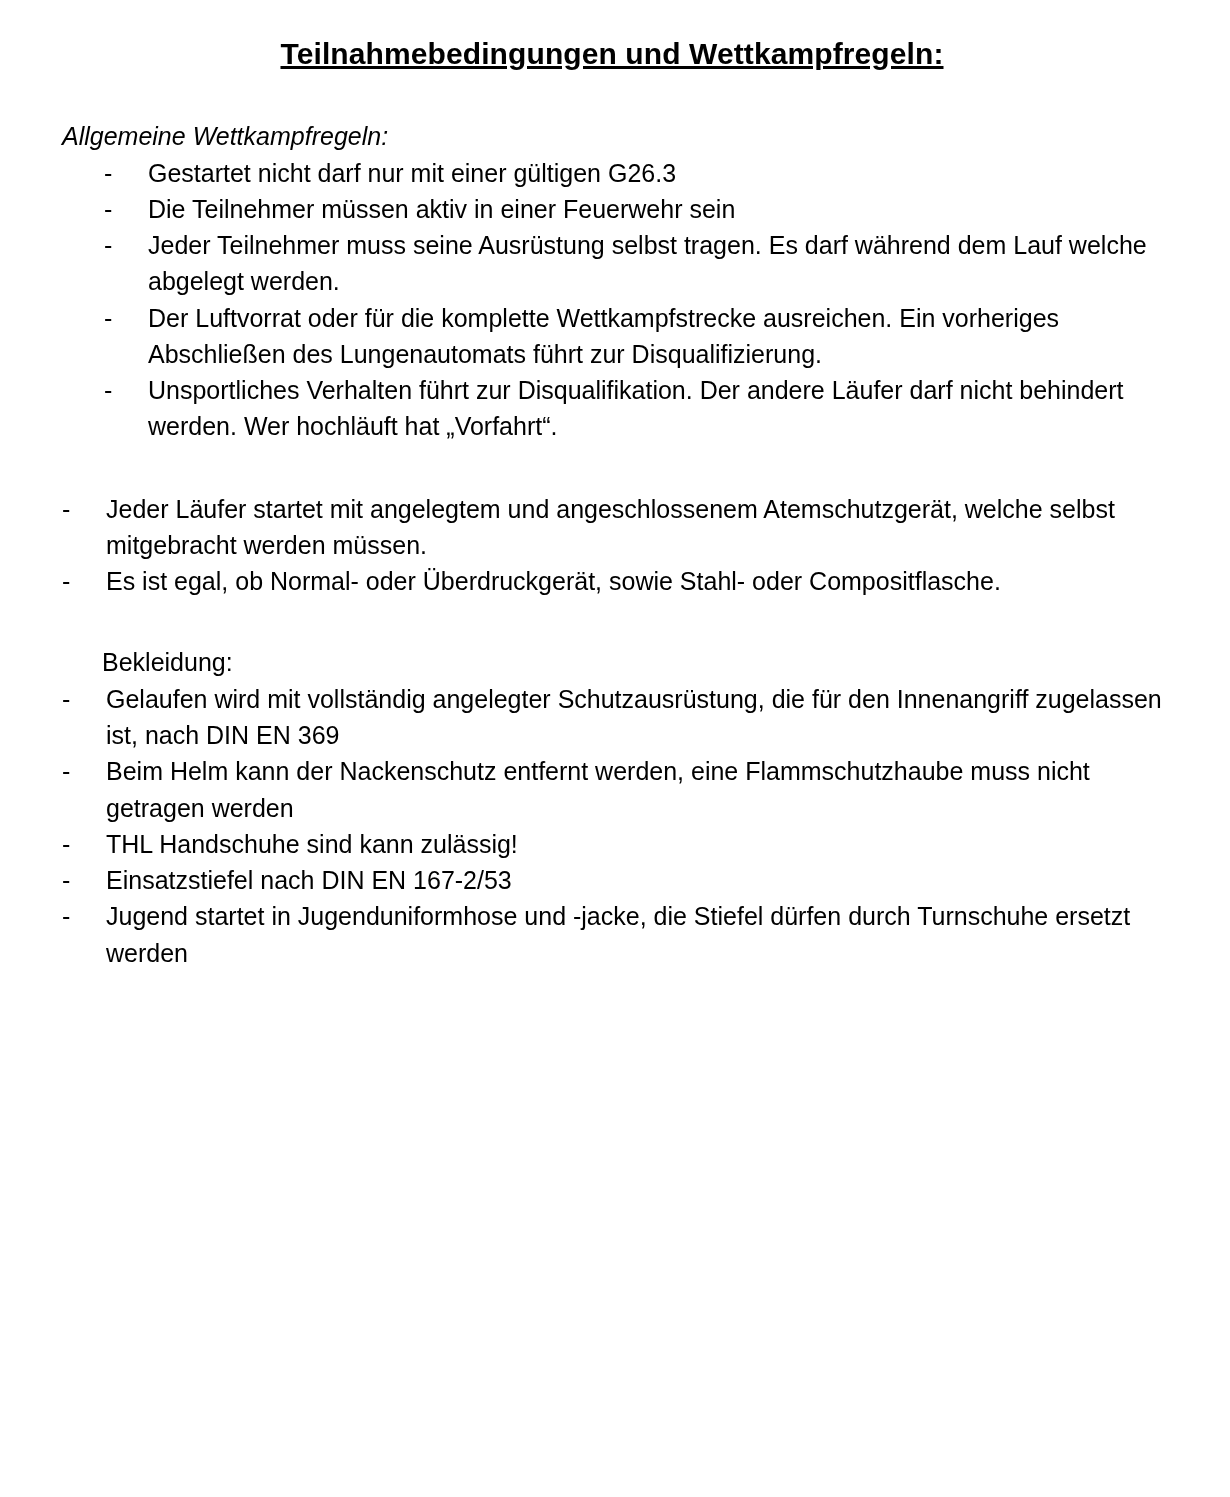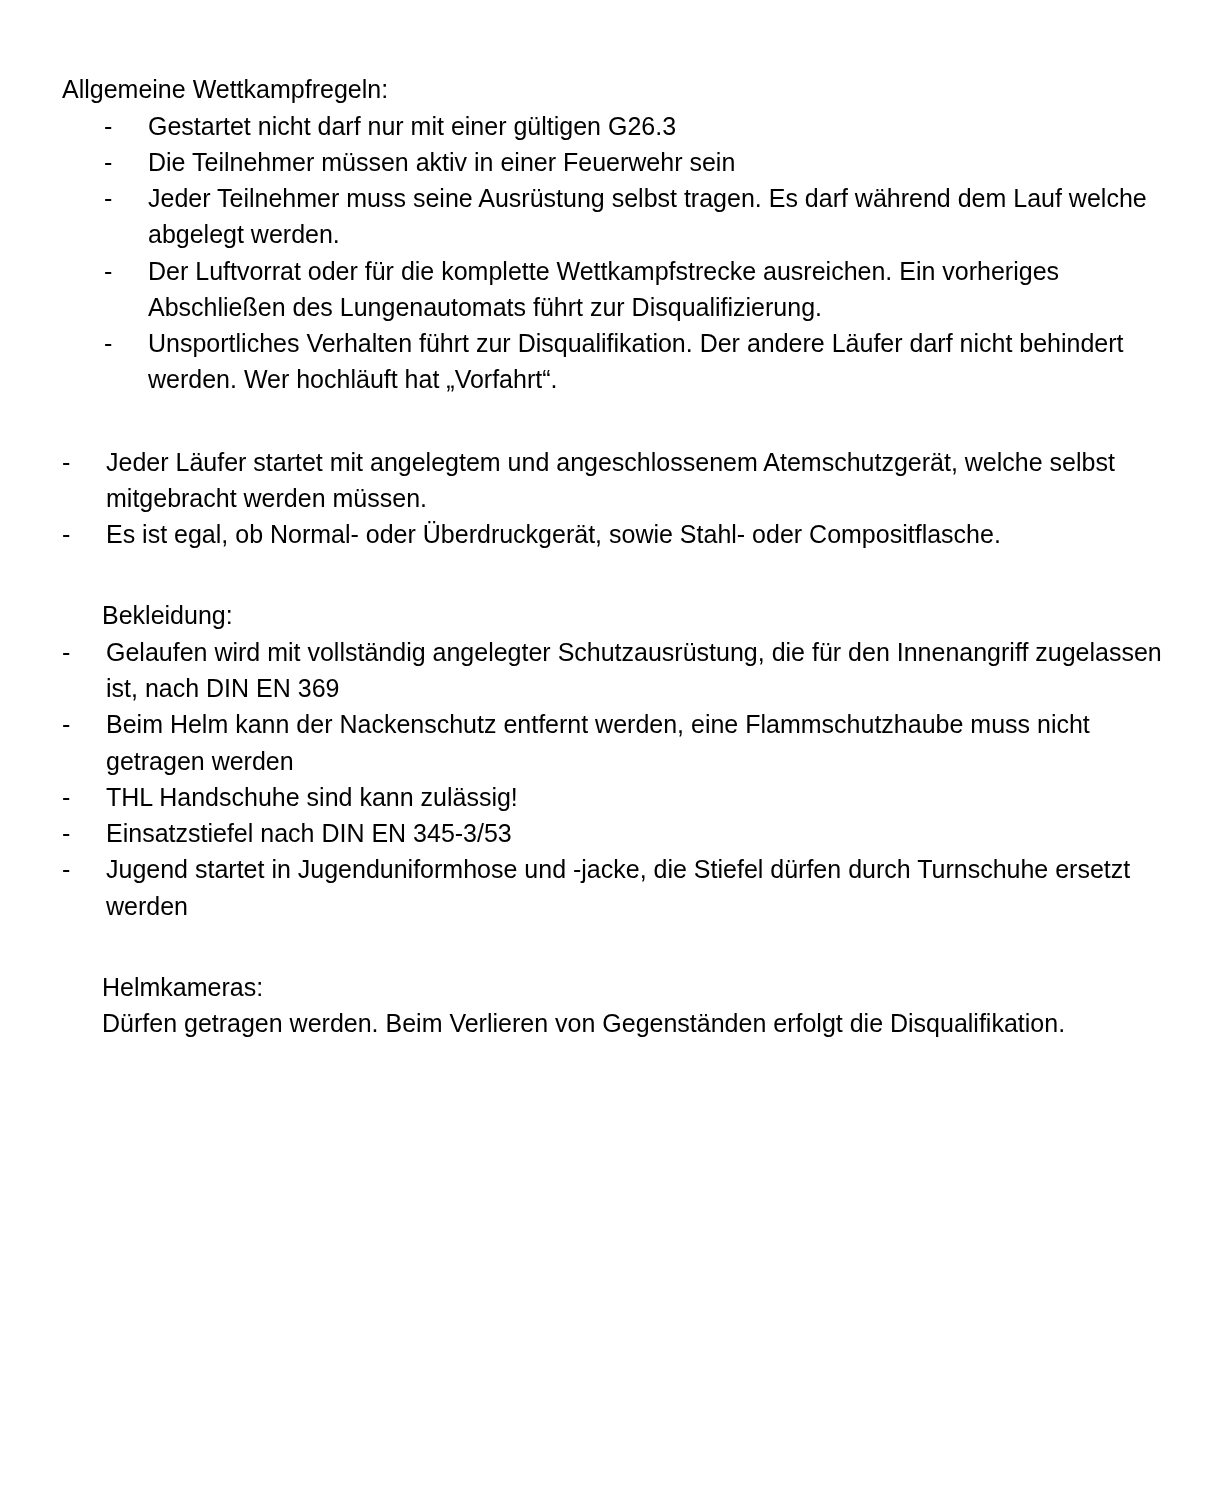--- a/index.html
+++ b/index.html
@@ -34,21 +34,21 @@
     margin-top: 0;
   }
   .section-gap {
     height: 46px;
   }
   .section-heading {
     font-size: 25px;
     line-height: 1.42;
     margin: 0 0 0 0;
   }
-  .heading-indent-a { padding-left: 0px; }
+  .heading-indent-a { padding-left: 0px; font-style: italic; }
   .heading-indent-b { padding-left: 40px; }
 
   .bullet-list {
     list-style: none;
     margin: 0;
     padding: 0;
   }
   .bullet-item {
     display: flex;
     font-size: 25px;
@@ -72,20 +72,21 @@
     line-height: 1.45;
     margin: 0;
   }
   .para-indent { padding-left: 40px; }
 </style>
 </head>
 <body>
 
 <div class="page">
 
+  <h1 class="doc-title">Teilnahmebedingungen und Wettkampfregeln:</h1>
 
   <div class="section-gap"></div>
 
   <div class="section">
     <div class="section-heading heading-indent-a">Allgemeine Wettkampfregeln:</div>
     <ul class="bullet-list list-indent-a">
       <li class="bullet-item">
         <span class="dash">-</span>
         <span class="text">Gestartet nicht darf nur mit einer gültigen G26.3</span>
       </li>
@@ -135,29 +136,25 @@
       <li class="bullet-item">
         <span class="dash">-</span>
         <span class="text">Beim Helm kann der Nackenschutz entfernt werden, eine Flammschutzhaube muss nicht getragen werden</span>
       </li>
       <li class="bullet-item">
         <span class="dash">-</span>
         <span class="text">THL Handschuhe sind kann zulässig!</span>
       </li>
       <li class="bullet-item">
         <span class="dash">-</span>
-        <span class="text">Einsatzstiefel nach DIN EN 345-3/53</span>
+        <span class="text">Einsatzstiefel nach DIN EN 167-2/53</span>
       </li>
       <li class="bullet-item">
         <span class="dash">-</span>
         <span class="text">Jugend startet in Jugenduniformhose und -jacke, die Stiefel dürfen durch Turnschuhe ersetzt werden</span>
       </li>
     </ul>
   </div>
 
   <div class="section-gap"></div>
 
-  <div class="section">
-    <div class="section-heading heading-indent-b">Helmkameras:</div>
-    <p class="para para-indent">Dürfen getragen werden. Beim Verlieren von Gegenständen erfolgt die Disqualifikation.</p>
-  </div>
 
 </div>
 
 </body></html>

